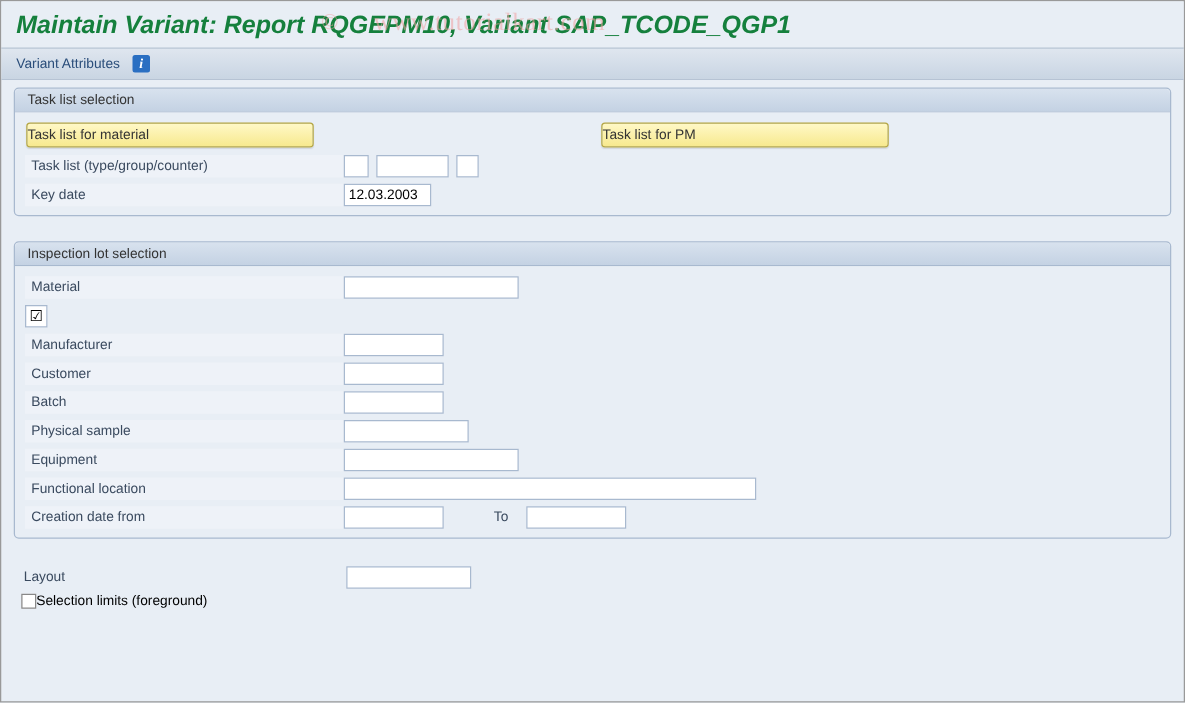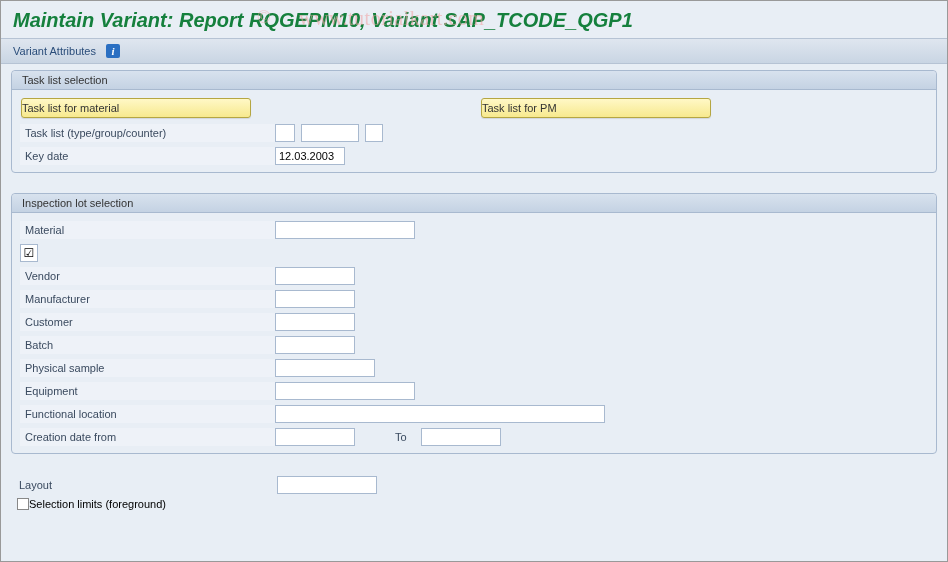--- a/index.html
+++ b/index.html
@@ -224,24 +224,20 @@
     <div class="group-header">Inspection lot selection</div>
     <div class="group-body">
       <div class="row">
         <div class="label light">Material</div>
         <input type="text" class="w140" value="" style="">
       </div>
       <div class="row">
         <span class="check-small">☑</span>
       </div>
       <div class="row">
-        <div class="label light">Vendor</div>
-        <input type="text" class="w80" value="" style="">
-      </div>
-      <div class="row">
         <div class="label light">Manufacturer</div>
         <input type="text" class="w80" value="" style="">
       </div>
       <div class="row">
         <div class="label light">Customer</div>
         <input type="text" class="w80" value="" style="">
       </div>
       <div class="row">
         <div class="label light">Batch</div>
         <input type="text" class="w80" value="" style="">

